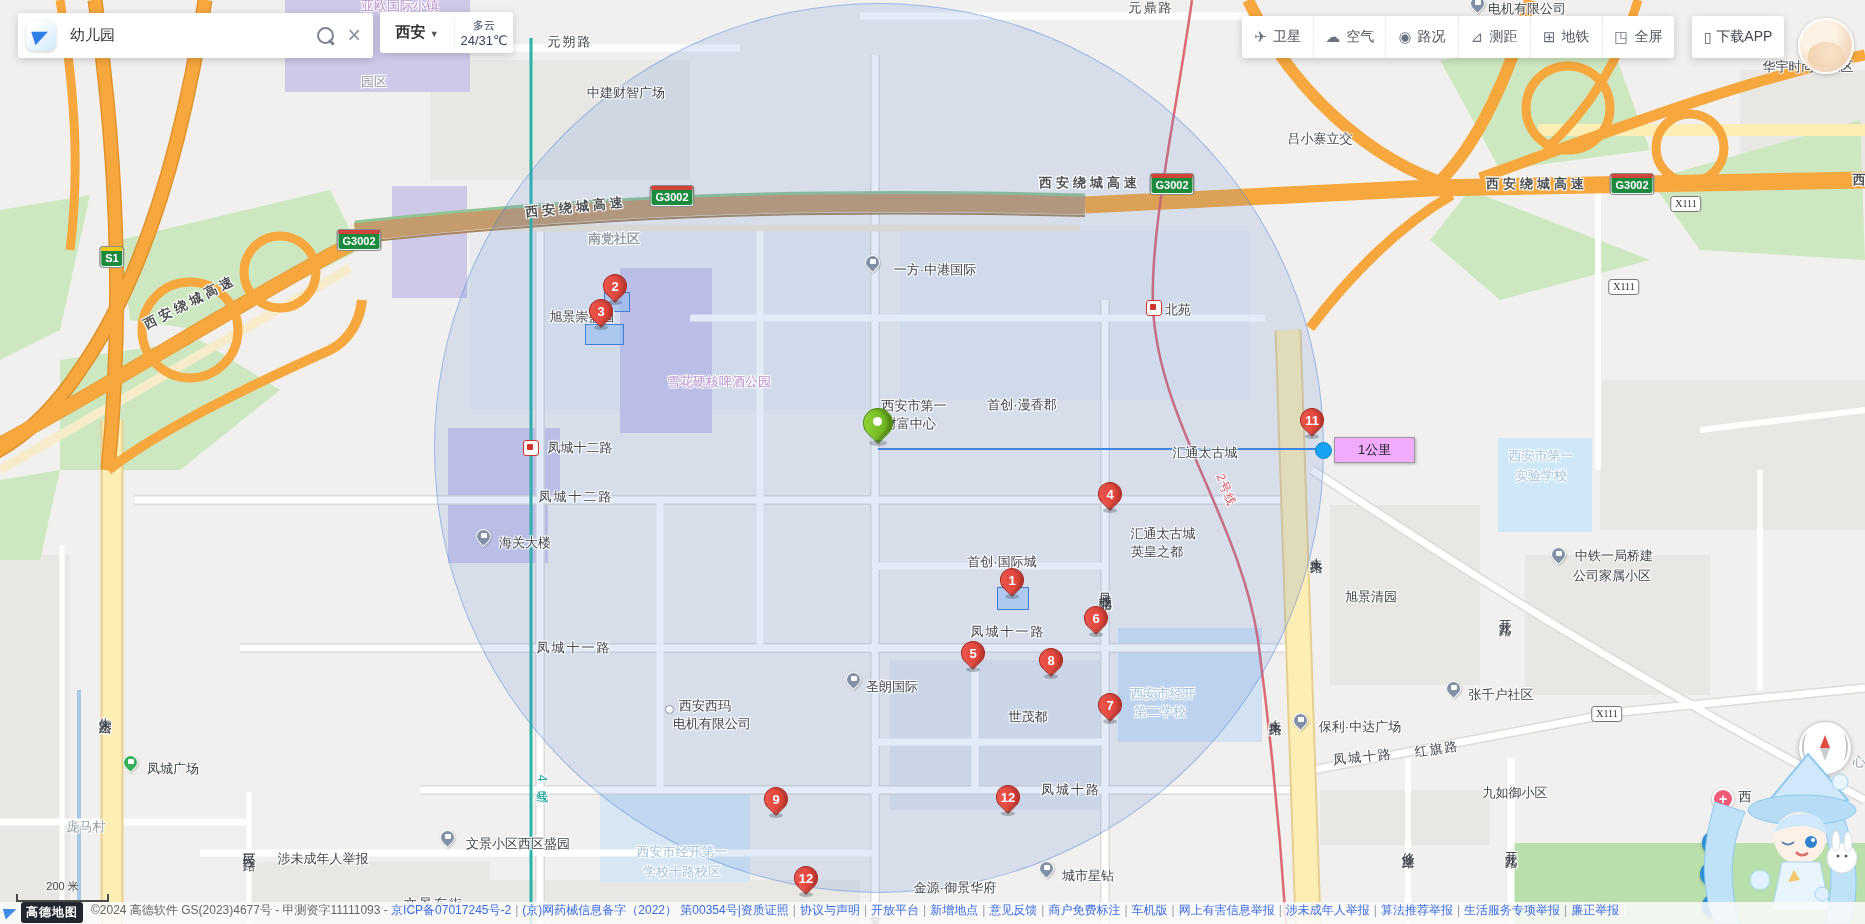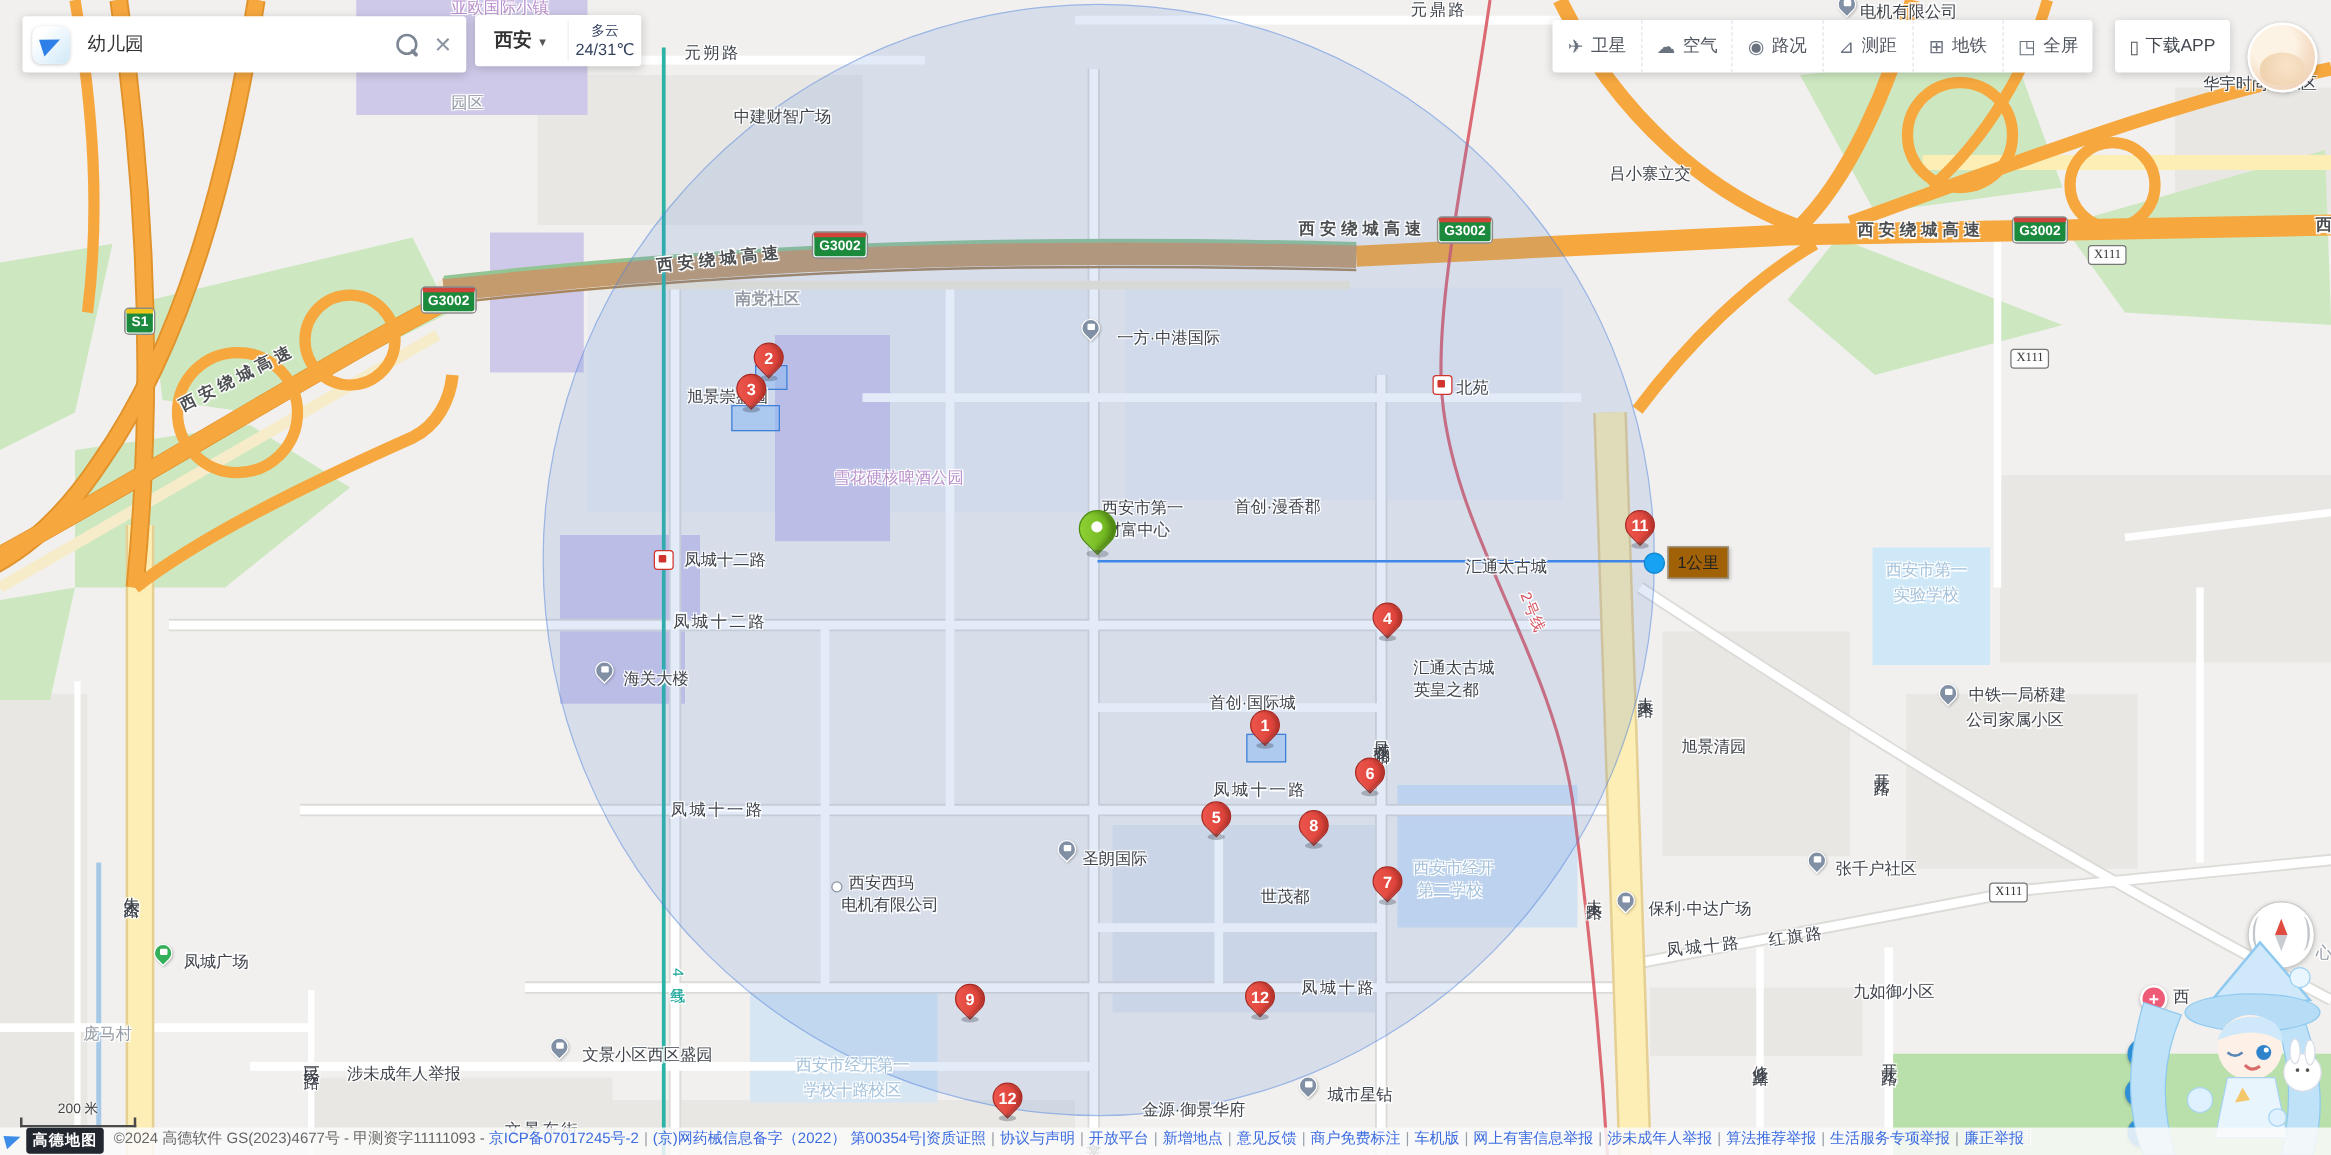--- a/index.html
+++ b/index.html
@@ -8,23 +8,23 @@
   svg{display:block;}
   #scenery{position:absolute;left:0;top:0;z-index:0;}
 
   
   .range-circle{position:absolute;border-radius:50%;z-index:10;
     background:rgba(80,130,220,.16);border:1.5px solid rgba(80,130,220,.45);}
   .hl{position:absolute;z-index:11;background:rgba(140,185,240,.55);border:1.5px solid #3f7fd6;}
   .measure-line{position:absolute;height:2px;background:#3e86e8;z-index:12;}
   .measure-dot{position:absolute;width:15px;height:15px;border-radius:50%;
     background:#17a2f3;border:1px solid #0d86cf;z-index:13;}
-  .measure-label{position:absolute;z-index:26;background:#a16207;border:1px solid #9a9a9a;
+  .measure-label{position:absolute;z-index:26;background:#f0abfc;border:1px solid #9a9a9a;
     box-shadow:1px 1px 3px rgba(0,0,0,.25);font-size:13px;color:#222;
-    padding:3px 7px;white-space:nowrap;}
+    padding:3px 23px;white-space:nowrap;}
 
   .mlabel{position:absolute;transform:translate(-50%,-50%);z-index:20;white-space:nowrap;
     font-size:13px;line-height:1.2;color:#3f434b;
     text-shadow:-1px -1px 0 #fff,1px -1px 0 #fff,-1px 1px 0 #fff,1px 1px 0 #fff,0 0 3px #fff;}
   .c-road{letter-spacing:2px;}
   .c-roadv{writing-mode:vertical-lr;letter-spacing:2px;}
   .c-hw{letter-spacing:4px;color:#4c4f52;font-weight:bold;font-size:13px;}
   .c-muted{color:#959ca6;}
   .c-school{color:#a3c1da;}
   .c-purple{color:#b990cb;}

